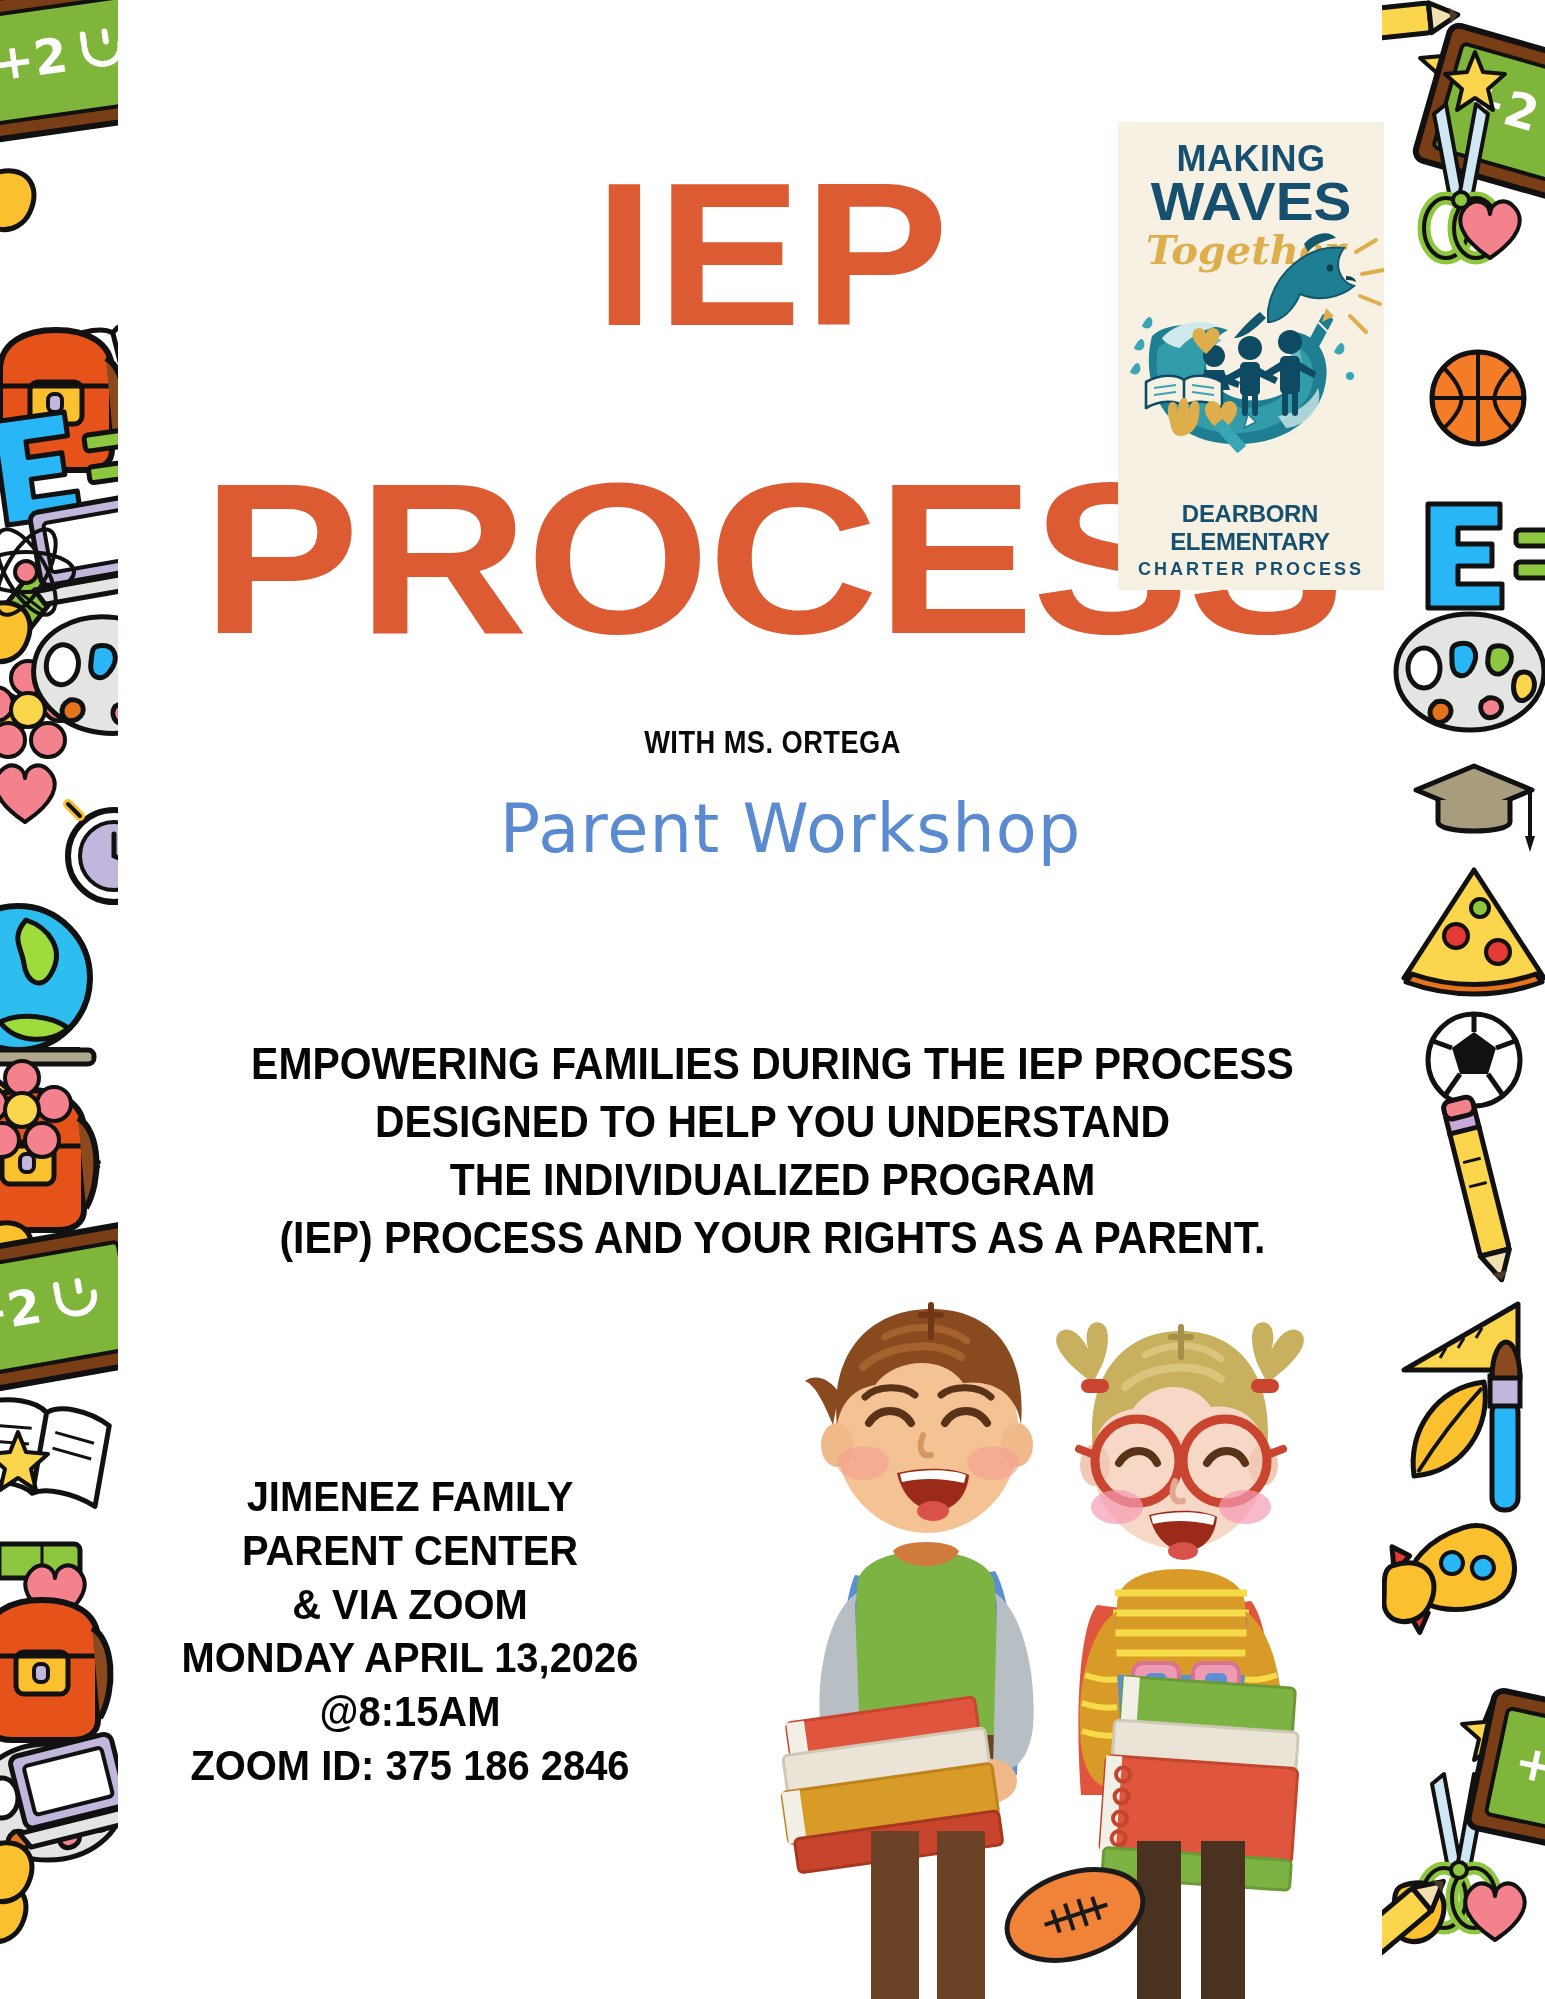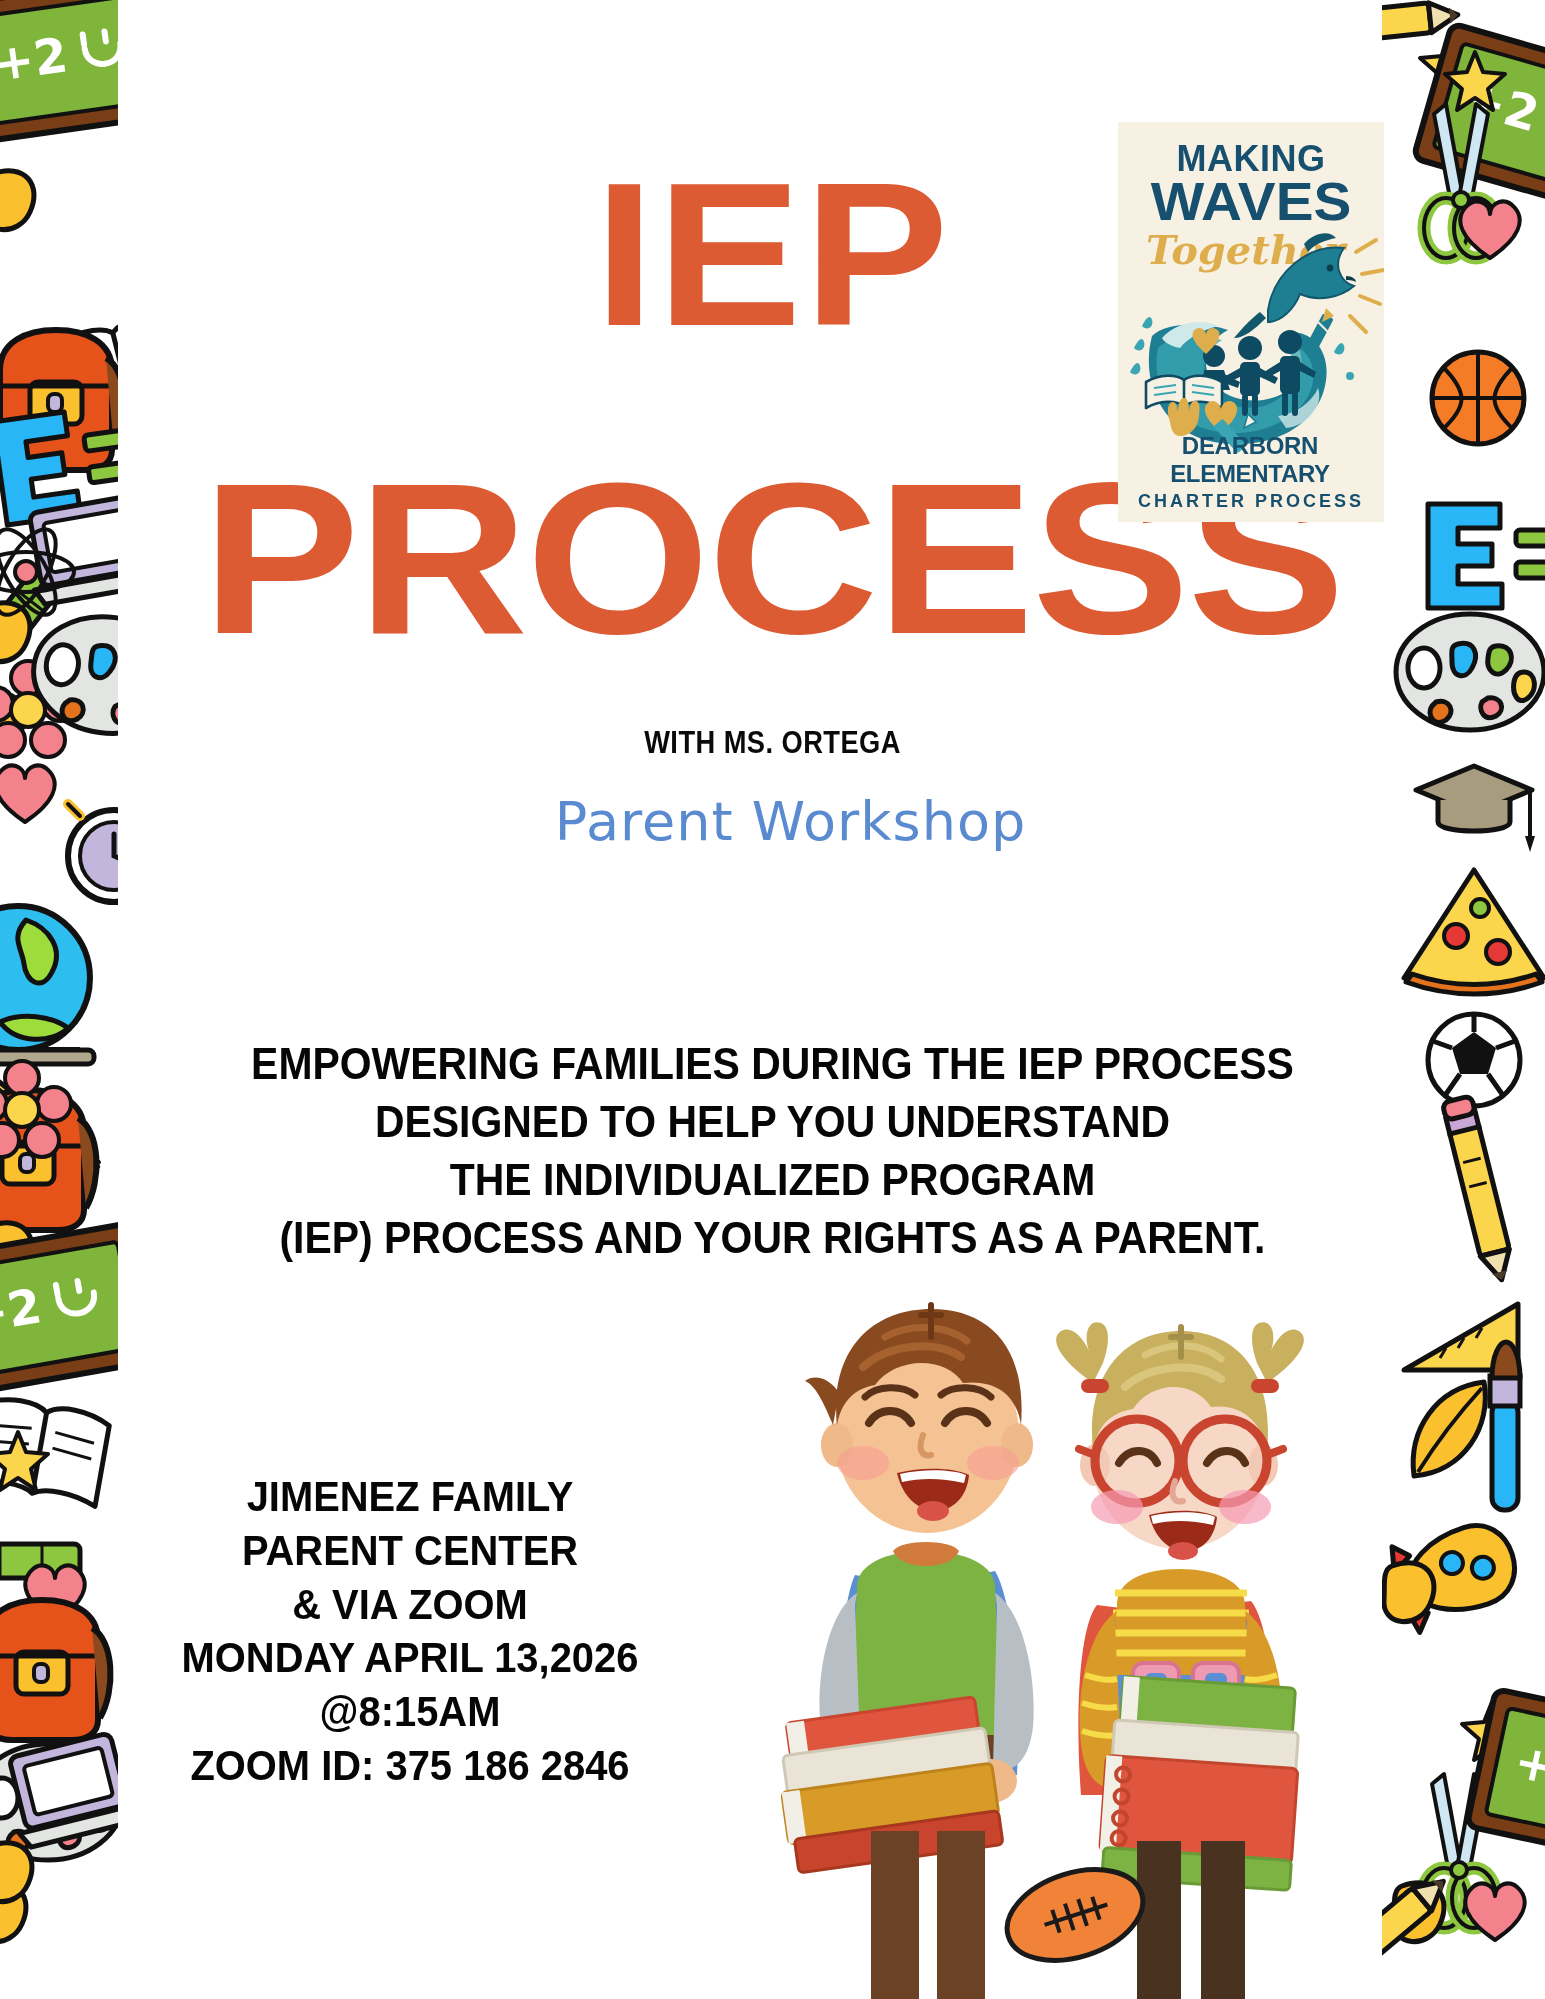--- a/index.html
+++ b/index.html
@@ -44,21 +44,21 @@
   .with-ortega{
     position:absolute;left:0;right:0;top:725px;
     text-align:center;color:#0a0a0a;
     font-size:31px;font-weight:700;letter-spacing:0.5px;
     transform:scaleX(0.88);
   }
   .parent-workshop{
     position:absolute;left:0;right:0;top:790px;
     text-align:center;color:#5A8AD0;
     font-family:"DejaVu Sans", sans-serif;
-    font-size:54px;font-weight:400;letter-spacing:1px;padding-left:36px;
+    font-size:67px;font-weight:400;letter-spacing:1px;padding-left:36px;
   }
   .body-copy{
     position:absolute;left:0;right:0;top:1035px;
     text-align:center;color:#060606;
     font-size:44px;font-weight:700;line-height:1.32;
     letter-spacing:0px;
     transform:scaleX(0.93);
   }
   .body-copy div{white-space:nowrap;}
 
@@ -66,21 +66,21 @@
     position:absolute;left:150px;top:1470px;width:520px;
     text-align:center;color:#060606;
     font-size:42px;font-weight:700;line-height:1.28;
     letter-spacing:0px;
     transform:scaleX(0.95);
   }
   .details div{white-space:nowrap;}
 
   
   .logo{
-    position:absolute;left:1118px;top:122px;width:266px;height:400px;
+    position:absolute;left:1118px;top:122px;width:266px;height:468px;
     background:#F7F1E4;z-index:6;overflow:hidden;
   }
   .logo-making{
     position:absolute;top:16px;left:0;right:0;text-align:center;
     color:#17506E;font-size:36px;font-weight:700;letter-spacing:0.5px;
     font-family:"Liberation Sans", sans-serif;
   }
   .logo-waves{
     position:absolute;top:48px;left:0;right:0;text-align:center;
     color:#17506E;font-size:54px;font-weight:700;letter-spacing:0px;

